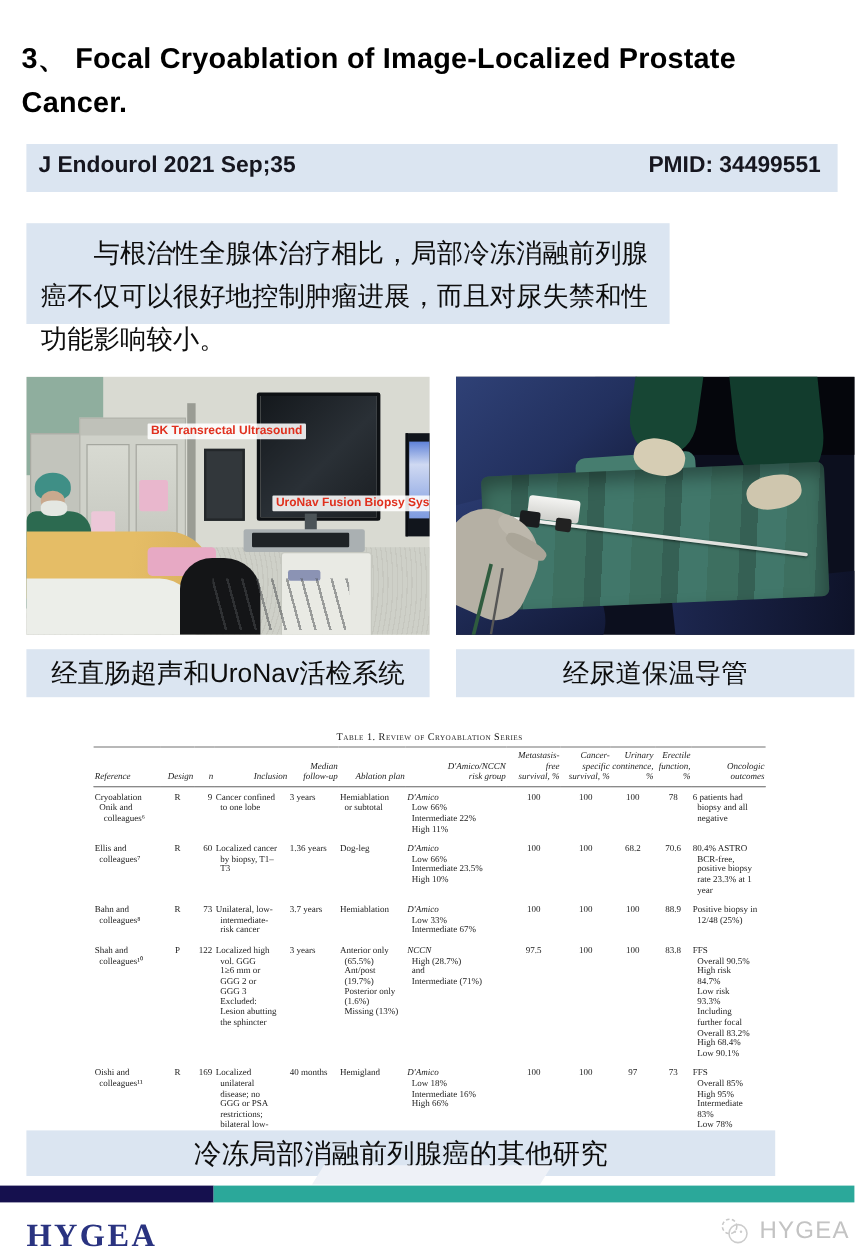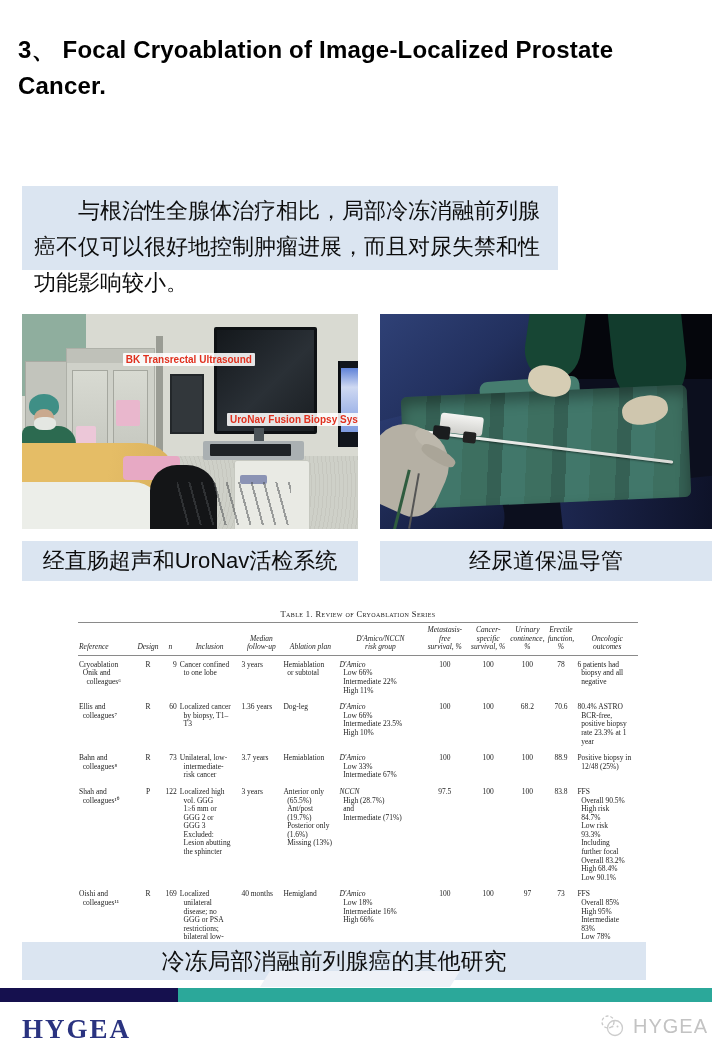--- a/index.html
+++ b/index.html
@@ -89,21 +89,21 @@
   .cap-left{left:22px;top:517px;width:336px;}
   .cap-right{left:380px;top:517px;width:332px;}
   .cap-bottom{left:22px;top:918px;width:624px;height:38px;line-height:38px;font-size:23px;}
 
   
   .jtable{position:absolute;left:78px;top:585px;width:560px;color:#1d1d1d;
           font-family:"Liberation Serif",serif;}
   .tbl-title{text-align:center;font-size:8.5px;line-height:10px;font-variant:small-caps;
              letter-spacing:.4px;color:#222;}
   .jtable table{width:100%;border-collapse:collapse;table-layout:fixed;font-size:7.5px;line-height:8.6px;margin-top:3px;}
-  .jtable thead th{font-style:italic;font-weight:normal;vertical-align:bottom;text-align:center;
+  .jtable thead th{font-style:italic;font-weight:normal;vertical-align:bottom;text-align:right;
        border-top:1px solid #8a8a8a;border-bottom:1px solid #8a8a8a;padding:3px 1px 3px;}
   .jtable thead th.al{text-align:left;}
   .jtable td{vertical-align:top;padding:5px 1px 3px;}
   .jtable td.ctr{text-align:center;}
   .jtable td.num{text-align:right;padding-right:2px;}
   .it{font-style:italic;}
 
   
   .deco{position:absolute;left:265px;top:947px;width:190px;height:16px;background:#eef1f7;transform:skewX(-32deg);}
   .bar-navy{position:absolute;left:0;top:964px;width:178px;height:14px;background:#15104e;}
@@ -113,20 +113,24 @@
   .watermark{position:absolute;right:12px;top:990px;display:flex;align-items:center;gap:6px;
              color:#c3c3c3;font-size:20px;letter-spacing:1px;}
 </style>
 </head>
 <body>
 
 <div class="page">
 
   <div class="title">3、 Focal Cryoablation of Image-Localized Prostate Cancer.</div>
 
+  <div class="cite-bar">
+    <span class="cite-journal">J Endourol 2021 Sep;35</span>
+    <span class="cite-pmid">PMID: 34499551</span>
+  </div>
 
   <div class="summary-box">
     <div class="summary-text">与根治性全腺体治疗相比，局部冷冻消融前列腺癌不仅可以很好地控制肿瘤进展，而且对尿失禁和性功能影响较小。</div>
   </div>
 
   <div class="photo photo-left">
     <div class="abs ph-floor"></div>
     <div class="abs ph-teal"></div>
     <div class="abs ph-shelf"></div>
     <div class="abs ph-cab"></div>

